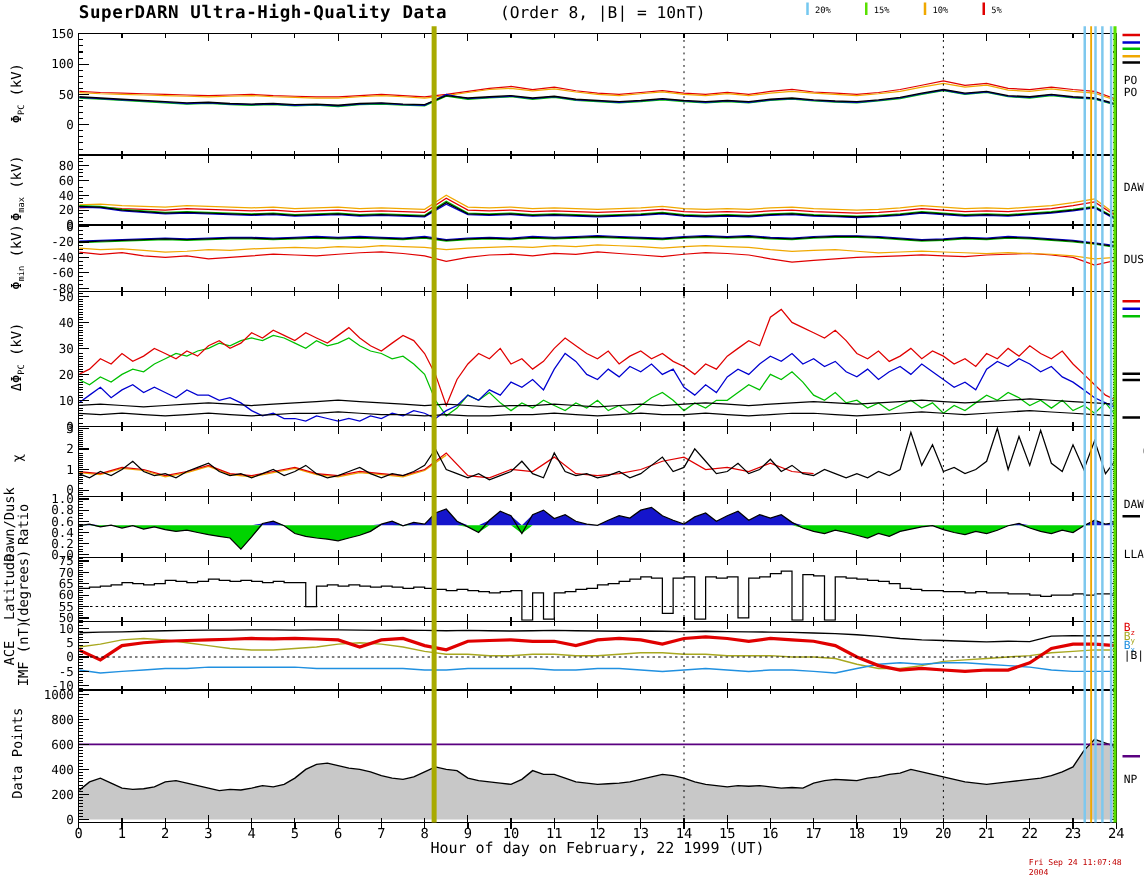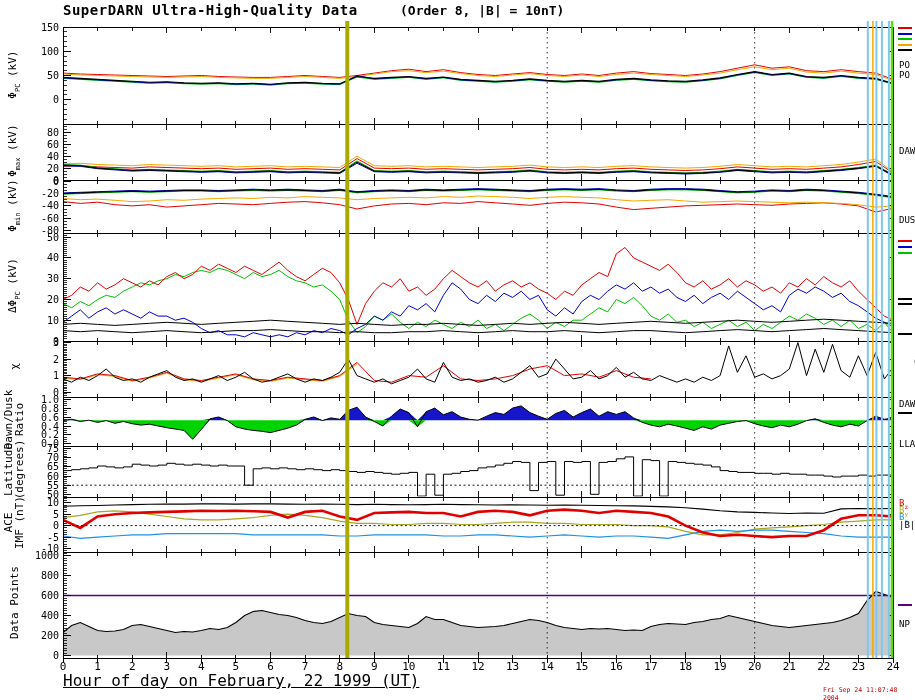--- a/index.html
+++ b/index.html
@@ -1,40 +1,54 @@
 <!DOCTYPE html>
 <html><head>
 <meta charset="utf-8">
 <style>
   html,body{margin:0;padding:0;background:#fff;}
   .fig{position:relative;width:915px;height:700px;background:#ffffff;overflow:hidden;
        font-family:"DejaVu Sans Mono","Liberation Mono",monospace;}
   .title{position:absolute;left:63px;top:2px;font-size:14px;font-weight:bold;letter-spacing:.5px;color:#000;}
-  .subtitle{position:absolute;left:400px;top:3px;font-size:13px;font-weight:bold;color:#000;}
+  .subtitle{position:absolute;left:400px;top:3px;font-size:13px;font-weight:normal;color:#000;}
   .legend{position:absolute;top:2px;left:645px;width:230px;height:14px;}
   .legend-item{position:absolute;top:0;height:12px;}
   .legend-swatch{display:inline-block;width:2px;height:10px;vertical-align:top;}
   .legend-label{display:inline-block;font-size:7px;padding-left:5px;vertical-align:top;padding-top:2px;color:#000;}
   .rot{position:absolute;transform:rotate(-90deg);transform-origin:center center;
        white-space:nowrap;font-size:11px;color:#000;}
   .rot sub{font-size:7px;}
   .rlab{position:absolute;font-size:9px;white-space:nowrap;color:#000;}
   .rlab sub{font-size:6px;}
   .rleg{position:absolute;width:14px;height:2px;}
-  .xlabel{position:absolute;left:0;top:671px;width:956px;font-size:16px;color:#000;text-decoration:underline;}
+  .xlabel{position:absolute;left:0;top:671px;width:956px;text-align:center;font-size:12px;color:#000;}
   .stamp{position:absolute;left:823px;top:686px;font-size:6.5px;color:#c00000;}
   svg{position:absolute;left:0;top:0;}
 </style>
 </head>
 <body>
 
 <div class="fig">
   <div class="title">SuperDARN Ultra-High-Quality Data</div>
   <div class="subtitle">(Order 8, |B| = 10nT)</div>
 
+  <div class="legend">
+    <div class="legend-item" style="left:0px">
+      <span class="legend-swatch" style="background: rgb(116, 200, 240);"></span><span class="legend-label">20%</span>
+    </div>
+    <div class="legend-item" style="left:47px">
+      <span class="legend-swatch" style="background: rgb(88, 224, 0);"></span><span class="legend-label">15%</span>
+    </div>
+    <div class="legend-item" style="left:94px">
+      <span class="legend-swatch" style="background: rgb(240, 168, 0);"></span><span class="legend-label">10%</span>
+    </div>
+    <div class="legend-item" style="left:141px">
+      <span class="legend-swatch" style="background: rgb(224, 0, 0);"></span><span class="legend-label">5%</span>
+    </div>
+  </div>
 
   <svg id="plot" width="915" height="700">
       <g>
         <clipPath id="clip0">
           <rect x="63.5" y="27.5" width="829" height="96"></rect>
         </clipPath>
         <g clip-path="url(#clip0)">
           <path d="M63 73.1 L80.3 74 L97.6 74.5 L114.9 75 L132.2 75.5 L149.5 76 L166.8 76.5 L184 76 L201.3 75.5 L218.6 76.5 L235.9 77 L253.2 77.4 L270.5 77.4 L287.8 76.5 L305.1 75.5 L322.4 76.5 L339.7 77.4 L357 75.5 L374.3 73.1 L391.5 70.7 L408.8 69.2 L426.1 71.6 L443.4 69.7 L460.7 72.6 L478 74.5 L495.3 75.5 L512.6 74 L529.9 72.6 L547.2 74.5 L564.5 75.5 L581.8 74 L599 75.5 L616.3 73.1 L633.6 71.6 L650.9 73.6 L668.2 74.5 L685.5 75.5 L702.8 74 L720.1 71.6 L737.4 68.2 L754.7 64.8 L772 68.2 L789.3 66.8 L806.5 70.7 L823.8 71.6 L841.1 69.7 L858.4 71.6 L875.7 73.1 L893 79.4 " fill="none" stroke="#e00000" stroke-width="1"></path>
           <path d="M63 74 L80.3 75 L97.6 75.5 L114.9 76 L132.2 76.5 L149.5 77 L166.8 77.4 L184 77 L201.3 76.5 L218.6 77.4 L235.9 77.9 L253.2 78.4 L270.5 78.4 L287.8 77.4 L305.1 76.5 L322.4 77.4 L339.7 78.4 L357 76.5 L374.3 74 L391.5 71.6 L408.8 70.7 L426.1 72.6 L443.4 71.1 L460.7 73.6 L478 75.5 L495.3 76.5 L512.6 75 L529.9 73.6 L547.2 75.5 L564.5 76.5 L581.8 75 L599 76.5 L616.3 74.5 L633.6 73.1 L650.9 74.5 L668.2 75.5 L685.5 76.5 L702.8 75 L720.1 73.1 L737.4 69.7 L754.7 66.8 L772 69.7 L789.3 68.2 L806.5 72.1 L823.8 73.1 L841.1 71.1 L858.4 73.1 L875.7 74.5 L893 80.4 " fill="none" stroke="#f0a800" stroke-width="1"></path>
           <path d="M63 78.4 L80.3 79.4 L97.6 80.4 L114.9 81.3 L132.2 82.3 L149.5 83.3 L166.8 82.8 L184 83.7 L201.3 84.2 L218.6 83.7 L235.9 84.7 L253.2 84.2 L270.5 85.2 L287.8 83.7 L305.1 83.3 L322.4 84.2 L339.7 84.7 L357 77 L374.3 79.4 L391.5 78.4 L408.8 77.4 L426.1 79.4 L443.4 77.9 L460.7 80.4 L478 81.3 L495.3 82.3 L512.6 81.3 L529.9 79.9 L547.2 81.3 L564.5 82.3 L581.8 81.3 L599 82.3 L616.3 80.4 L633.6 79.4 L650.9 80.8 L668.2 81.8 L685.5 82.3 L702.8 80.8 L720.1 78.9 L737.4 75.5 L754.7 72.6 L772 75.5 L789.3 74 L806.5 77.4 L823.8 78.4 L841.1 76.5 L858.4 78.4 L875.7 79.4 L893 84.2 " fill="none" stroke="#00c000" stroke-width="1"></path>
@@ -1323,21 +1337,21 @@
       <div class="rlab" style="left: 899px; top: 60px;"><span>PO</span></div>
       <div class="rlab" style="left: 899px; top: 70px;"><span>PO</span></div>
       <div class="rleg" style="left: 898px; top: 27px; background: rgb(224, 0, 0);"></div>
       <div class="rleg" style="left: 898px; top: 32.5px; background: rgb(0, 0, 208);"></div>
       <div class="rleg" style="left: 898px; top: 38px; background: rgb(0, 192, 0);"></div>
       <div class="rleg" style="left: 898px; top: 43.5px; background: rgb(240, 168, 0);"></div>
       <div class="rleg" style="left: 898px; top: 49px; background: rgb(0, 0, 0);"></div>
       <div class="rot" style="left: -61px; top: 143px; width: 150px; text-align: center;"><span>Φ</span><sub>max</sub><span> (kV)</span></div>
       <div class="rlab" style="left: 899px; top: 146px;"><span>DAW</span></div>
       <div class="rot" style="left: -61px; top: 197.5px; width: 150px; text-align: center;"><span>Φ</span><sub>min</sub><span> (kV)</span></div>
-      <div class="rlab" style="left: 899px; top: 215px;"><span>DUS</span></div>
+      <div class="rlab" style="left: 899px; top: 203px;"><span>DUS</span></div>
       <div class="rot" style="left: -61px; top: 278px; width: 150px; text-align: center;"><span>ΔΦ</span><sub>PC</sub><span> (kV)</span></div>
       <div class="rlab" style="left: 921px; top: 263px;"><span>DE</span></div>
       <div class="rleg" style="left: 898px; top: 240px; background: rgb(224, 0, 0);"></div>
       <div class="rleg" style="left: 898px; top: 246px; background: rgb(0, 0, 208);"></div>
       <div class="rleg" style="left: 898px; top: 252px; background: rgb(0, 192, 0);"></div>
       <div class="rleg" style="left: 898px; top: 298px; background: rgb(0, 0, 0);"></div>
       <div class="rleg" style="left: 898px; top: 303px; background: rgb(0, 0, 0);"></div>
       <div class="rot" style="left: -61px; top: 360px; width: 150px; text-align: center;"><span>χ</span></div>
       <div class="rlab" style="left: 914px; top: 357px;"><span>CH</span></div>
       <div class="rleg" style="left: 898px; top: 333px; background: rgb(0, 0, 0);"></div>

